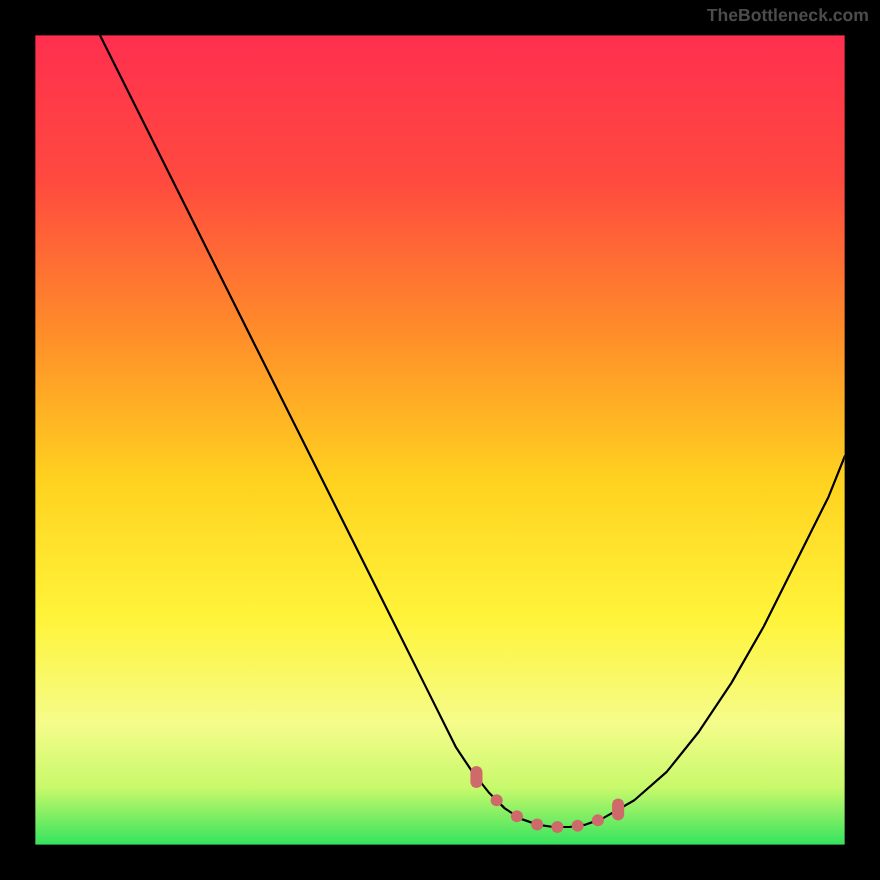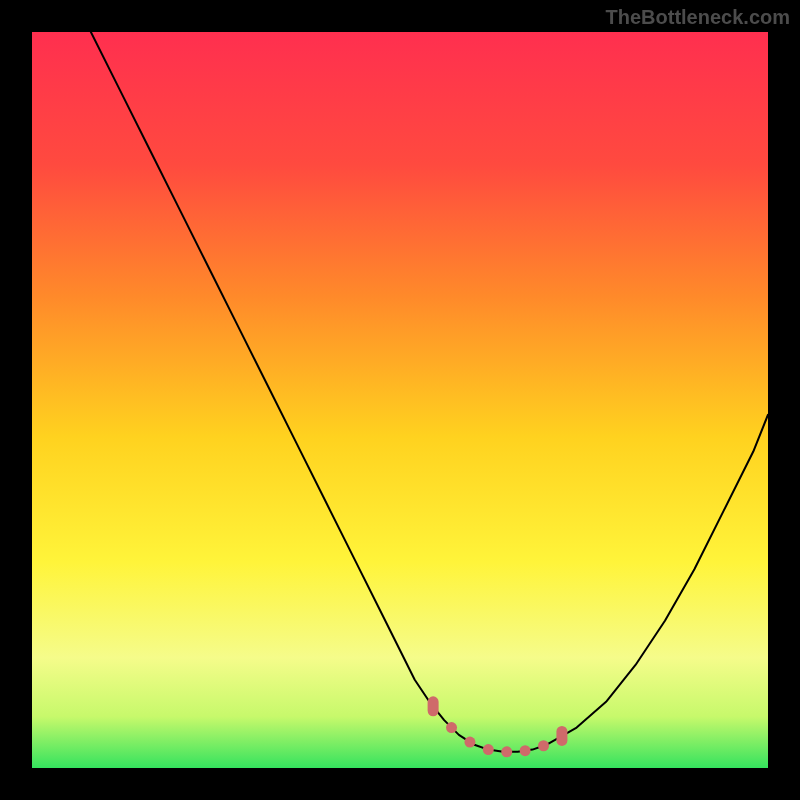--- a/index.html
+++ b/index.html
@@ -3,21 +3,21 @@
 <meta charset="utf-8">
 <style>
   * { margin: 0; padding: 0; box-sizing: border-box; }
   html, body { width: 800px; height: 800px; background: #000; overflow: hidden; }
   .container { position: relative; width: 800px; height: 800px; }
   .watermark {
     position: absolute;
     top: 6px;
     right: 10px;
     font-family: Arial, sans-serif;
-    font-size: 20px;
+    font-size: 16px;
     font-weight: bold;
     color: #4c4c4c;
     z-index: 10;
   }
   .plot-area {
     position: absolute;
     left: 32px;
     top: 32px;
     width: 736px;
     height: 736px;

